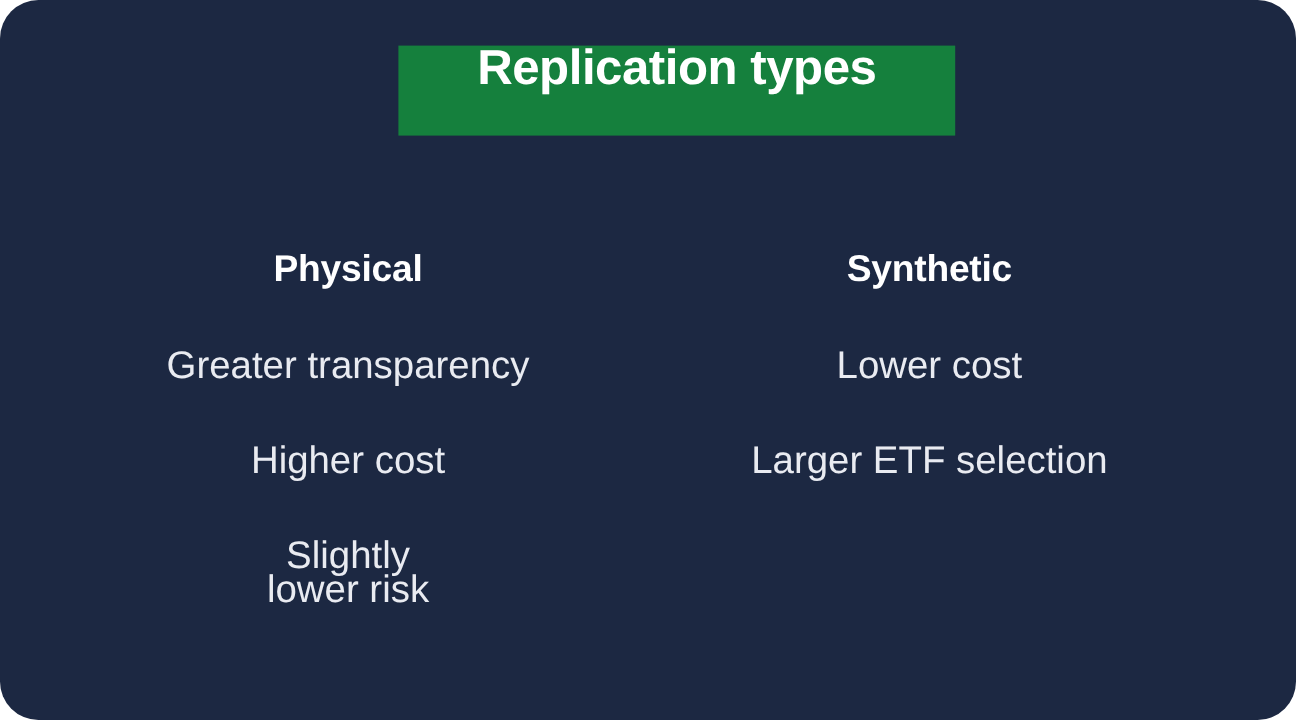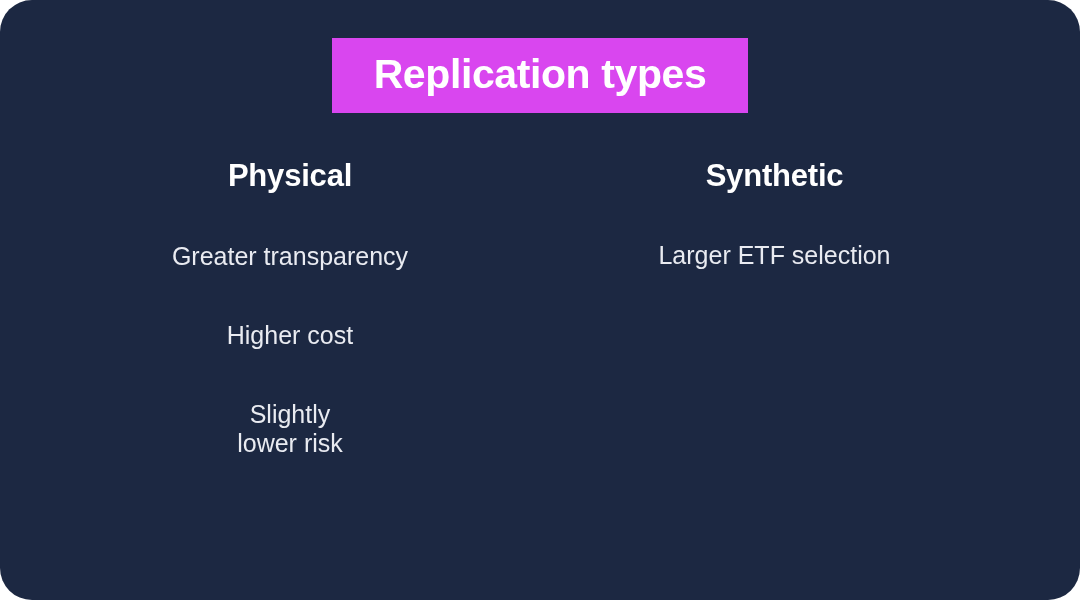--- a/index.html
+++ b/index.html
@@ -26,25 +26,24 @@
     background: #1c2842;
     border-radius: 32px;
     overflow: hidden;
   }
 
   
   #title-block {
     position: absolute;
     left: 332px;
     top: 38px;
-    width: 416px;
+    width: 464px;
     height: 75px;
-    background: #d946ef;
+    background: #15803d;
     display: flex;
-    align-items: center;
     justify-content: center;
   }
   #title-text {
     color: #ffffff;
     font-size: 41px;
     font-weight: bold;
     letter-spacing: -0.4px;
     line-height: 1;
     white-space: nowrap;
     margin-top: -2px;
@@ -58,20 +57,21 @@
     width: 1080px;
     height: 360px;
     display: flex;
     flex-direction: row;
   }
   .column {
     width: 50%;
     display: flex;
     flex-direction: column;
     align-items: center;
+    margin-top: 48px;
   }
   .column.col-physical { padding-left: 40px; box-sizing: border-box; }
   .column.col-synthetic { padding-right: 71px; box-sizing: border-box; }
 
   .column-heading {
     color: #ffffff;
     font-size: 31px;
     font-weight: bold;
     letter-spacing: -0.2px;
     line-height: 1;
@@ -84,21 +84,21 @@
     list-style: none;
     margin: 0;
     padding: 0;
     width: 100%;
     display: flex;
     flex-direction: column;
     align-items: center;
   }
   .feature-item {
     color: #e9ebf1;
-    font-size: 25px;
+    font-size: 32px;
     font-weight: normal;
     line-height: 29px;
     text-align: center;
     white-space: pre-line;
   }
   
   .feature-item.row-0 { margin-top: 51px; }
   .feature-item.row-1 { margin-top: 50px; }
   .feature-item.row-2 { margin-top: 50px; }
 </style>
@@ -119,18 +119,19 @@
         <li class="feature-item row-0">Greater transparency</li>
         <li class="feature-item row-2">Higher cost</li>
         <li class="feature-item row-1">Slightly
 lower risk</li>
       </ul>
     </div>
 
     <div class="column col-synthetic">
       <h2 class="column-heading">Synthetic</h2>
       <ul class="feature-list">
+        <li class="feature-item row-0">Lower cost</li>
         <li class="feature-item row-2">Larger ETF selection</li>
       </ul>
     </div>
 
   </div>
 </div>
 
 </body></html>

